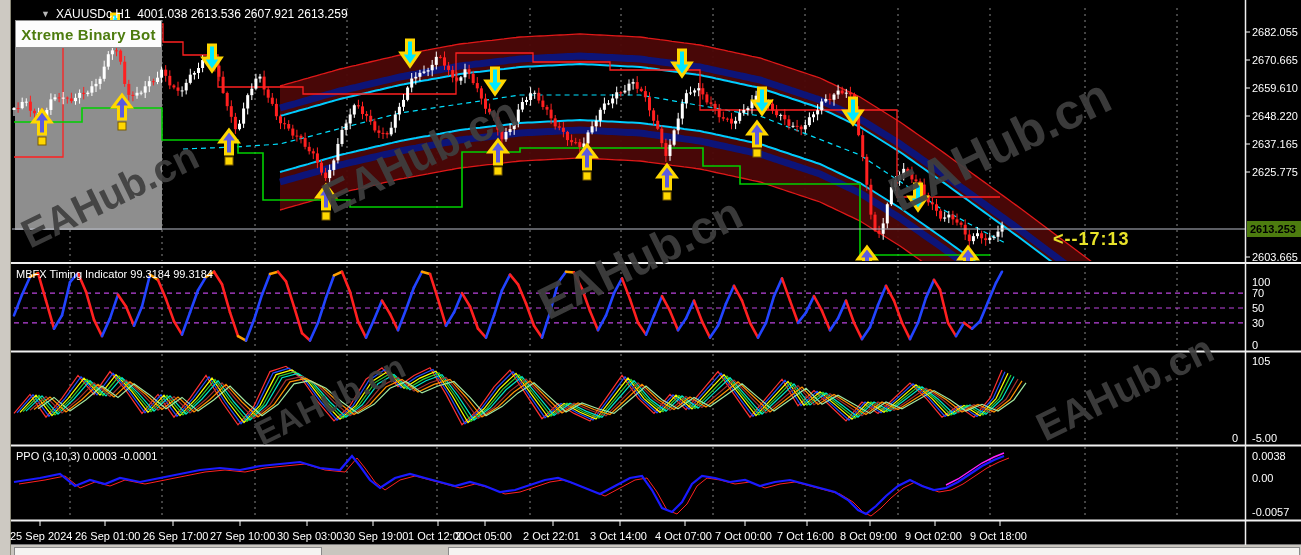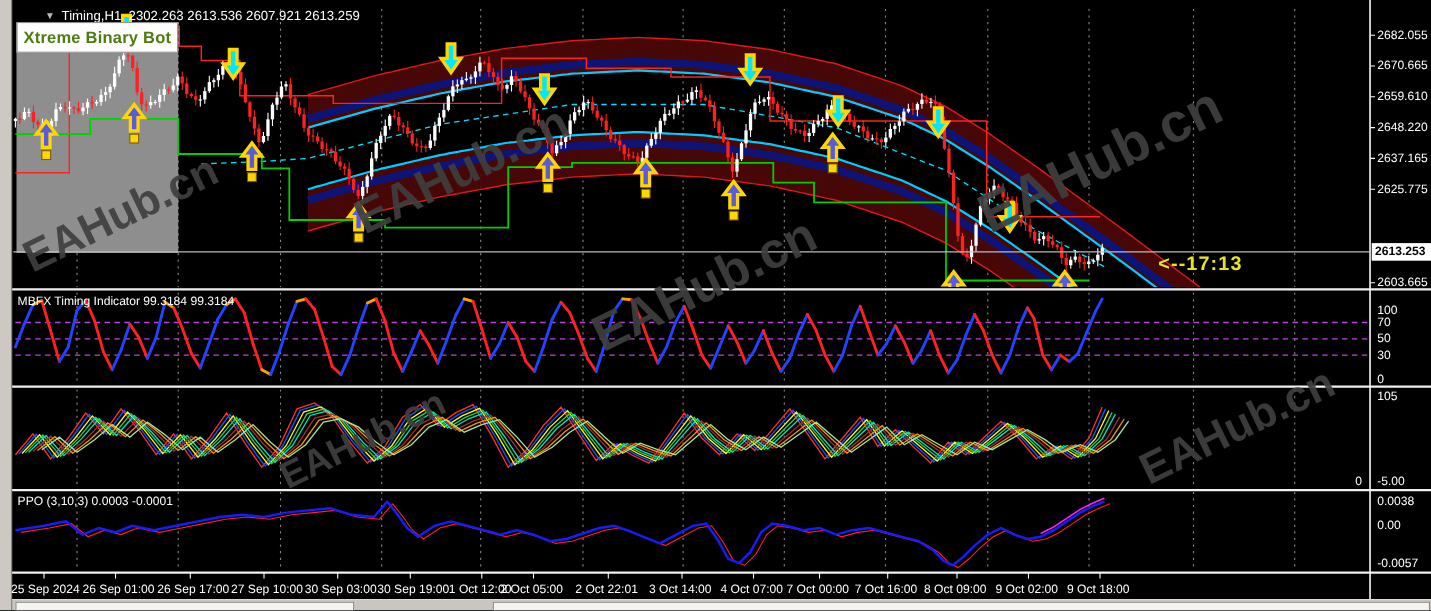--- a/index.html
+++ b/index.html
@@ -13,21 +13,21 @@
   .txt{position:absolute;color:#fff;font-size:11px;line-height:12px;white-space:nowrap;}
   #chart-title{left:56px;top:8px;font-size:12px;}
   #title-tri{left:41px;top:8px;color:#b8b8b8;font-size:9px;}
   #bot-box{position:absolute;left:15px;top:20px;width:147px;height:28px;background:#fdfdfd;
         border:1px solid #909090;box-sizing:border-box;display:flex;align-items:center;justify-content:center;}
   #bot-box span{color:#4d7c0f;font-weight:bold;font-size:15px;letter-spacing:0.2px;}
   #time-callout{position:absolute;left:1053px;top:229px;color:#e8e229;font-size:18px;font-weight:bold;letter-spacing:1px;}
   .panel-label{position:absolute;color:#fff;font-size:11px;}
   .scale-lbl{position:absolute;left:1252px;color:#fff;font-size:11px;white-space:nowrap;}
   .time-lbl{position:absolute;top:530px;color:#fff;font-size:11px;white-space:nowrap;}
-  #price-box{position:absolute;left:1247px;top:221px;width:54px;height:16px;background:#ffffff;
+  #price-box{position:absolute;left:1247px;top:221px;width:54px;height:16px;background:#4d7c0f;
         color:#000;font-size:11px;font-weight:bold;line-height:16px;padding-left:3px;box-sizing:border-box;}
   .wm{position:absolute;color:#3f3f3f;font-weight:bold;opacity:0.92;white-space:nowrap;
       font-family:"Liberation Sans",sans-serif;pointer-events:none;}
 </style>
 </head>
 <body>
 
 <div id="term">
   <svg id="chart-svg" width="1301" height="555" viewBox="0 0 1301 555">
       <defs>
@@ -804,21 +804,21 @@
       </g>
     </svg>
 
   <div id="left-chrome"></div>
   <div id="bottom-chrome">
     <div class="chrome-box" style="left:3px;width:306px;"></div>
     <div class="chrome-box" style="left:437px;width:850px;"></div>
   </div>
 
   <span class="txt" id="title-tri">▼</span>
-  <span class="txt" id="chart-title"><span>Timing,H1</span>&nbsp;&nbsp;<span>2302.263</span> <span>2613.536</span> <span>2607.921</span> <span>2613.259</span></span>
+  <span class="txt" id="chart-title"><span>XAUUSDc,H1</span>&nbsp;&nbsp;<span>4001.038</span> <span>2613.536</span> <span>2607.921</span> <span>2613.259</span></span>
 
   <div id="bot-box">
     <span>Xtreme Binary Bot</span>
   </div>
 
   <span class="panel-label" style="left:16px;top:268px;">MBFX Timing Indicator 99.3184 99.3184</span>
   <span class="panel-label" style="left:16px;top:450px;">PPO (3,10,3) 0.0003 -0.0001</span>
 
   <span id="time-callout">&lt;--17:13</span>
 

